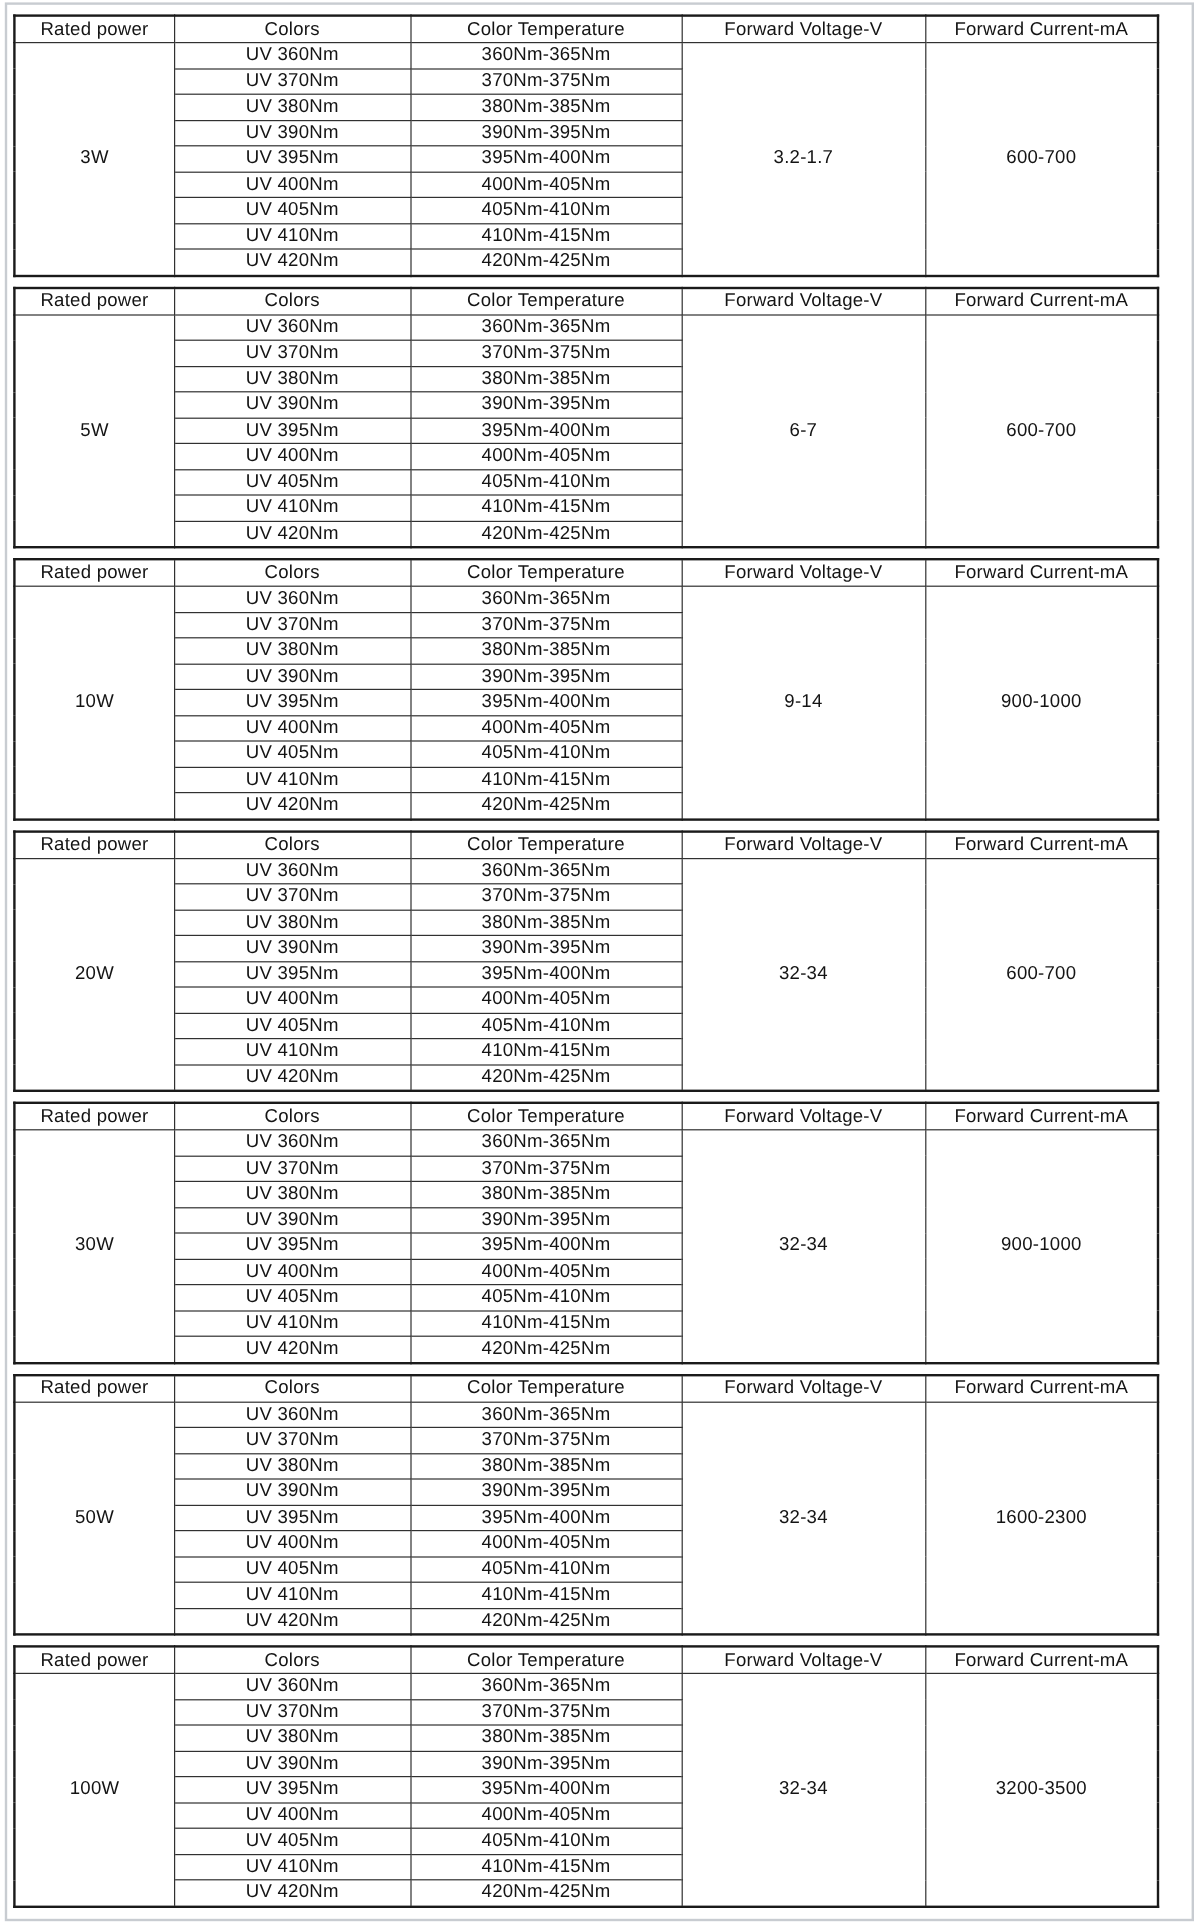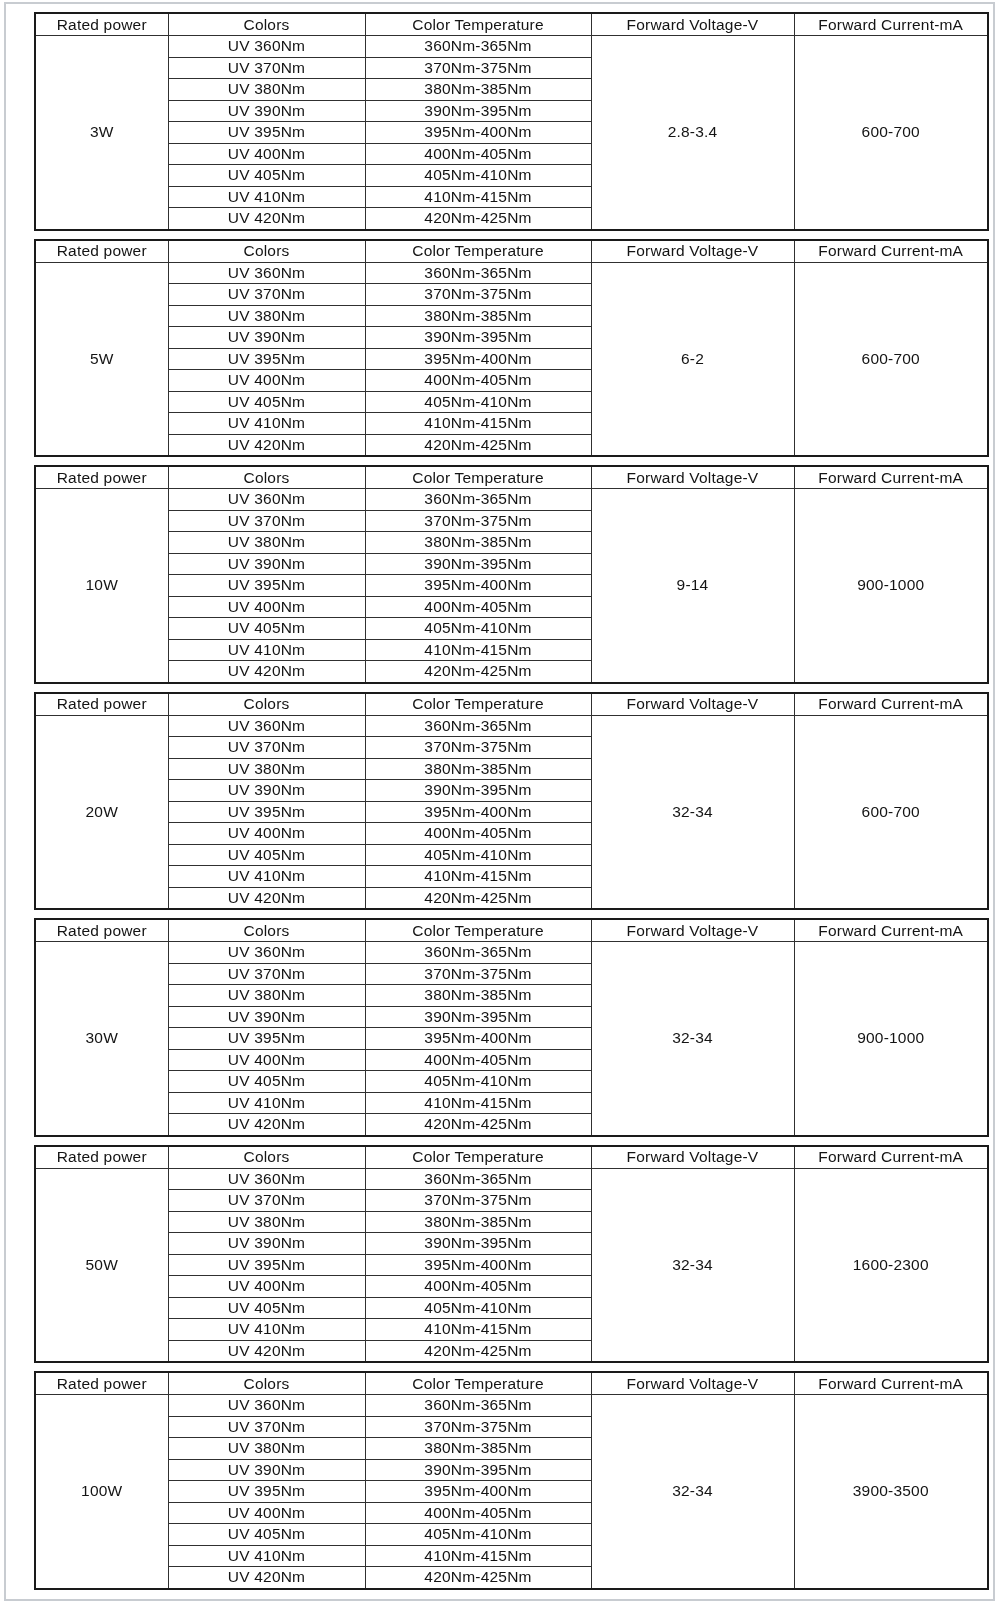--- a/index.html
+++ b/index.html
@@ -13,21 +13,21 @@
   }
   .page-frame {
     position: absolute;
     left: 4px; top: 2px; right: 5px; bottom: 3px;
     border: 2px solid #c8ccd1;
     box-sizing: border-box;
     pointer-events: none;
   }
   #tables {
     position: absolute;
-    left: 34px;
+    left: 11px;
     top: 12px;
   }
   table.spec {
     border-collapse: collapse;
     table-layout: fixed;
     width: 953px;
     margin: 0 0 8px 0;
     border: 2px solid #1a1a1a;
   }
   .spec th, .spec td {
@@ -71,21 +71,21 @@
         <th>Color Temperature</th>
         <th>Forward Voltage-V</th>
         <th>Forward Current-mA</th>
       </tr>
     </thead>
     <tbody>
         <tr>
           <td rowspan="9">3W</td>
           <td>UV 360Nm</td>
           <td>360Nm-365Nm</td>
-          <td rowspan="9">2.8-3.4</td>
+          <td rowspan="9">3.2-1.7</td>
           <td rowspan="9">600-700</td>
         </tr>
         <tr>
           <td>UV 370Nm</td>
           <td>370Nm-375Nm</td>
         </tr>
         <tr>
           <td>UV 380Nm</td>
           <td>380Nm-385Nm</td>
         </tr>
@@ -131,21 +131,21 @@
         <th>Color Temperature</th>
         <th>Forward Voltage-V</th>
         <th>Forward Current-mA</th>
       </tr>
     </thead>
     <tbody>
         <tr>
           <td rowspan="9">5W</td>
           <td>UV 360Nm</td>
           <td>360Nm-365Nm</td>
-          <td rowspan="9">6-2</td>
+          <td rowspan="9">6-7</td>
           <td rowspan="9">600-700</td>
         </tr>
         <tr>
           <td>UV 370Nm</td>
           <td>370Nm-375Nm</td>
         </tr>
         <tr>
           <td>UV 380Nm</td>
           <td>380Nm-385Nm</td>
         </tr>
@@ -432,21 +432,21 @@
         <th>Forward Voltage-V</th>
         <th>Forward Current-mA</th>
       </tr>
     </thead>
     <tbody>
         <tr>
           <td rowspan="9">100W</td>
           <td>UV 360Nm</td>
           <td>360Nm-365Nm</td>
           <td rowspan="9">32-34</td>
-          <td rowspan="9">3900-3500</td>
+          <td rowspan="9">3200-3500</td>
         </tr>
         <tr>
           <td>UV 370Nm</td>
           <td>370Nm-375Nm</td>
         </tr>
         <tr>
           <td>UV 380Nm</td>
           <td>380Nm-385Nm</td>
         </tr>
         <tr>

